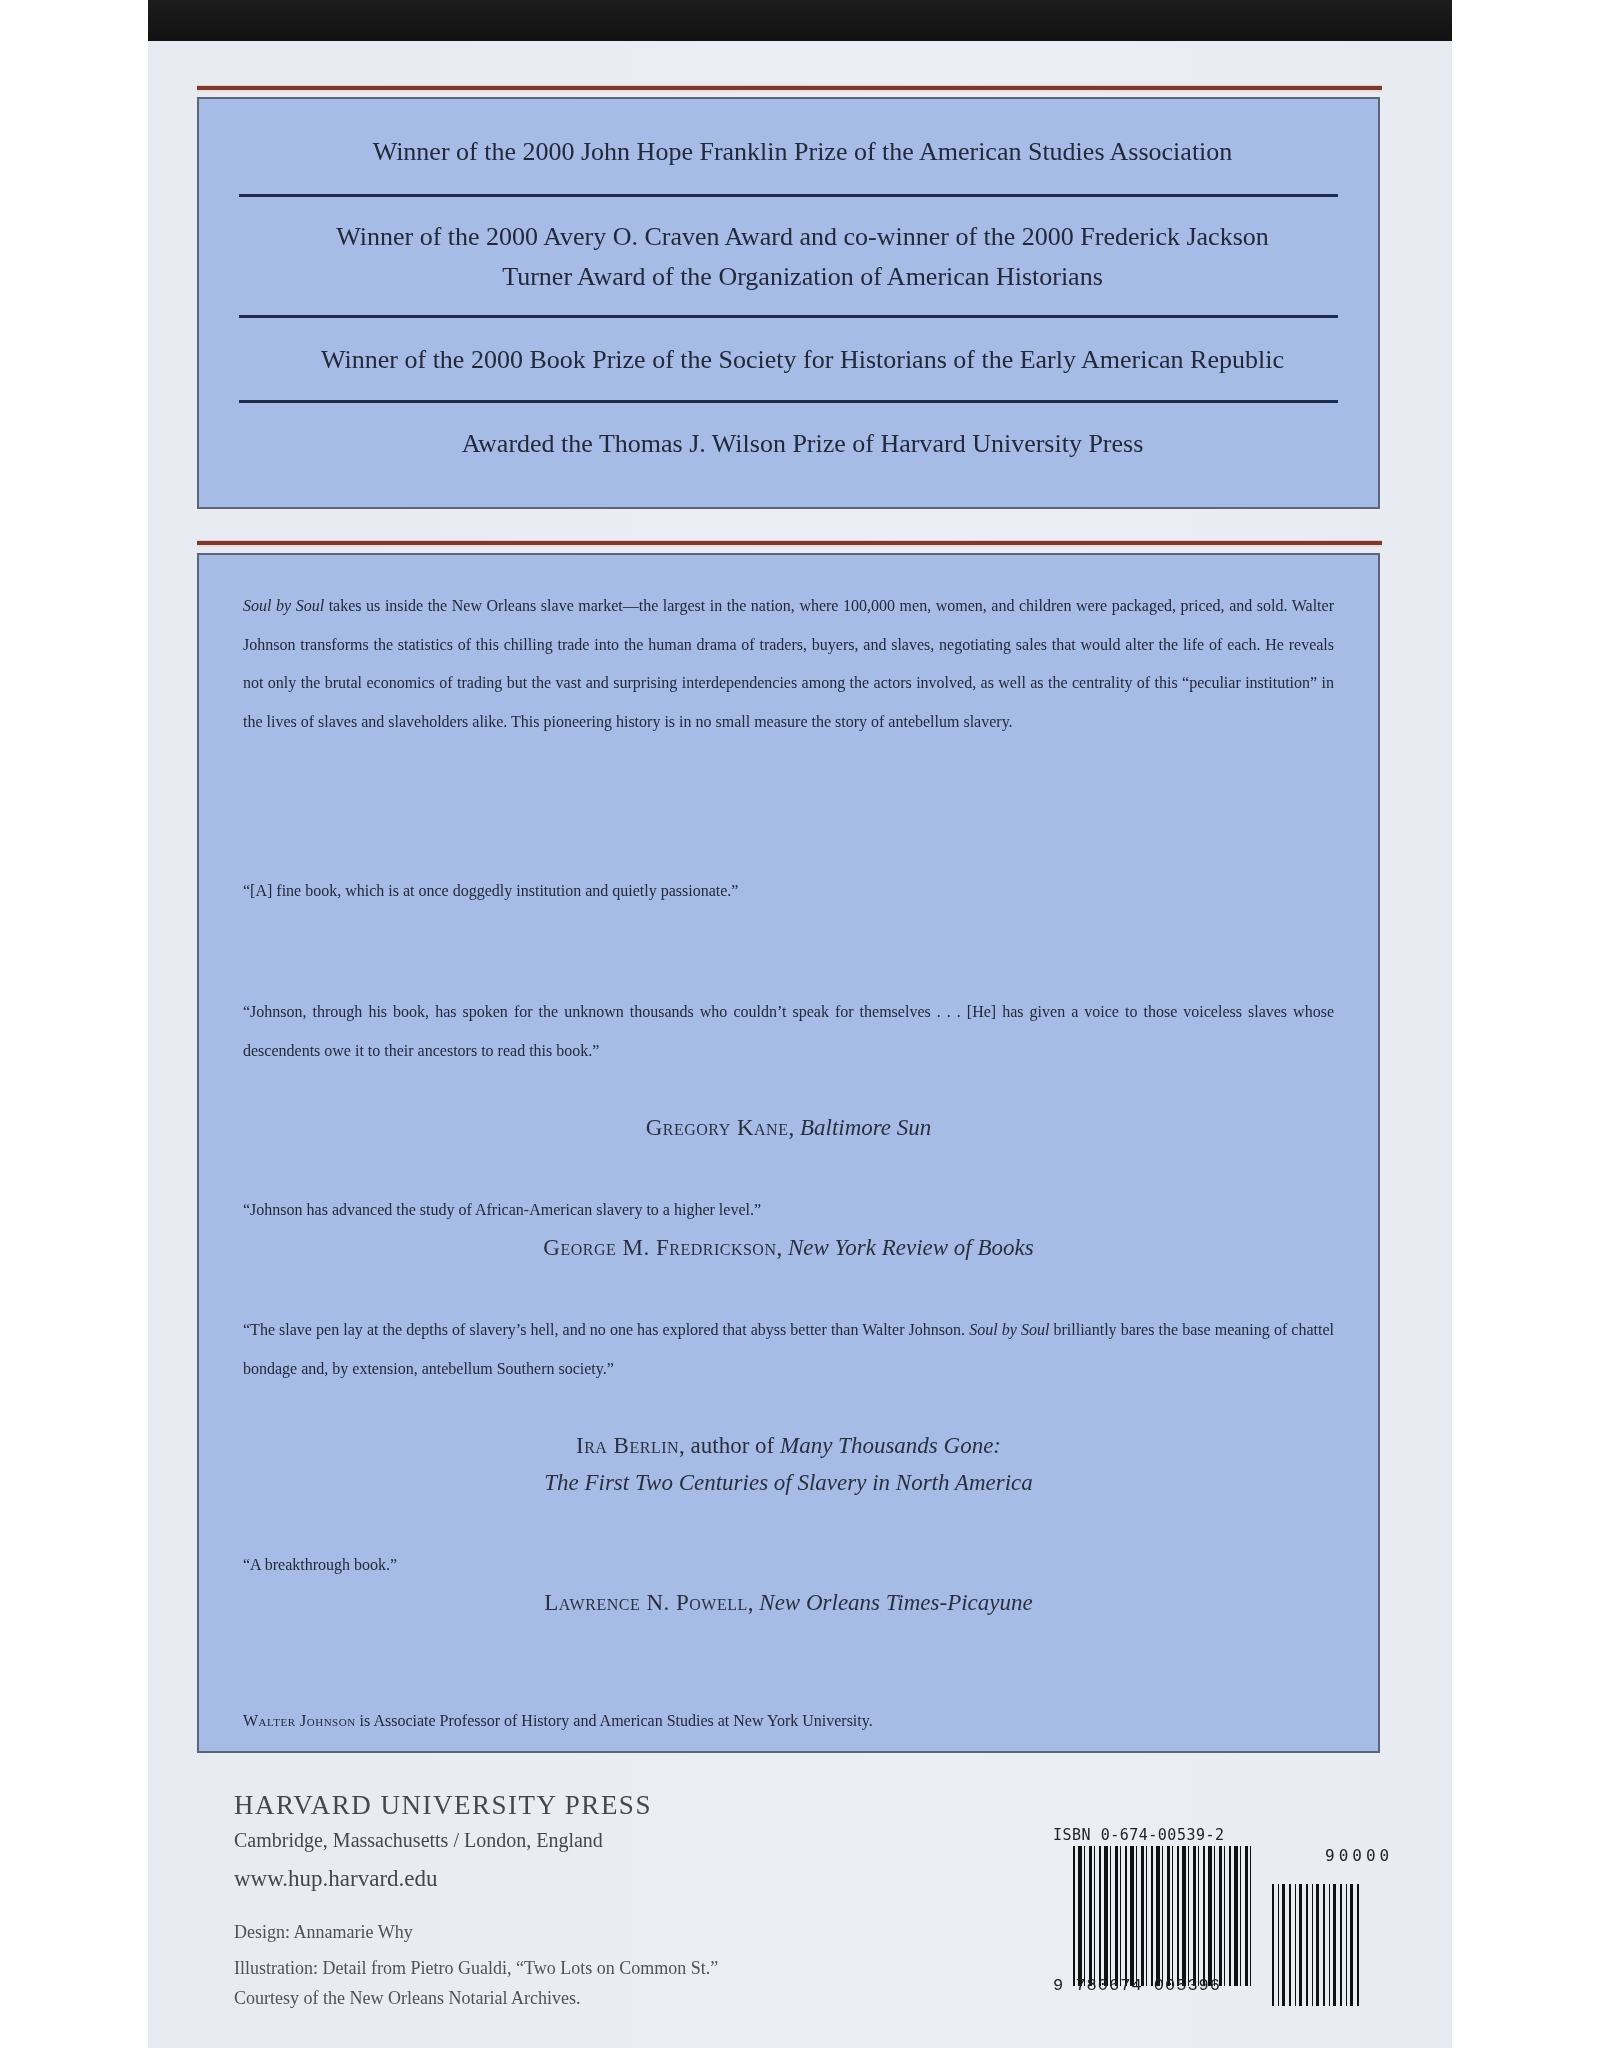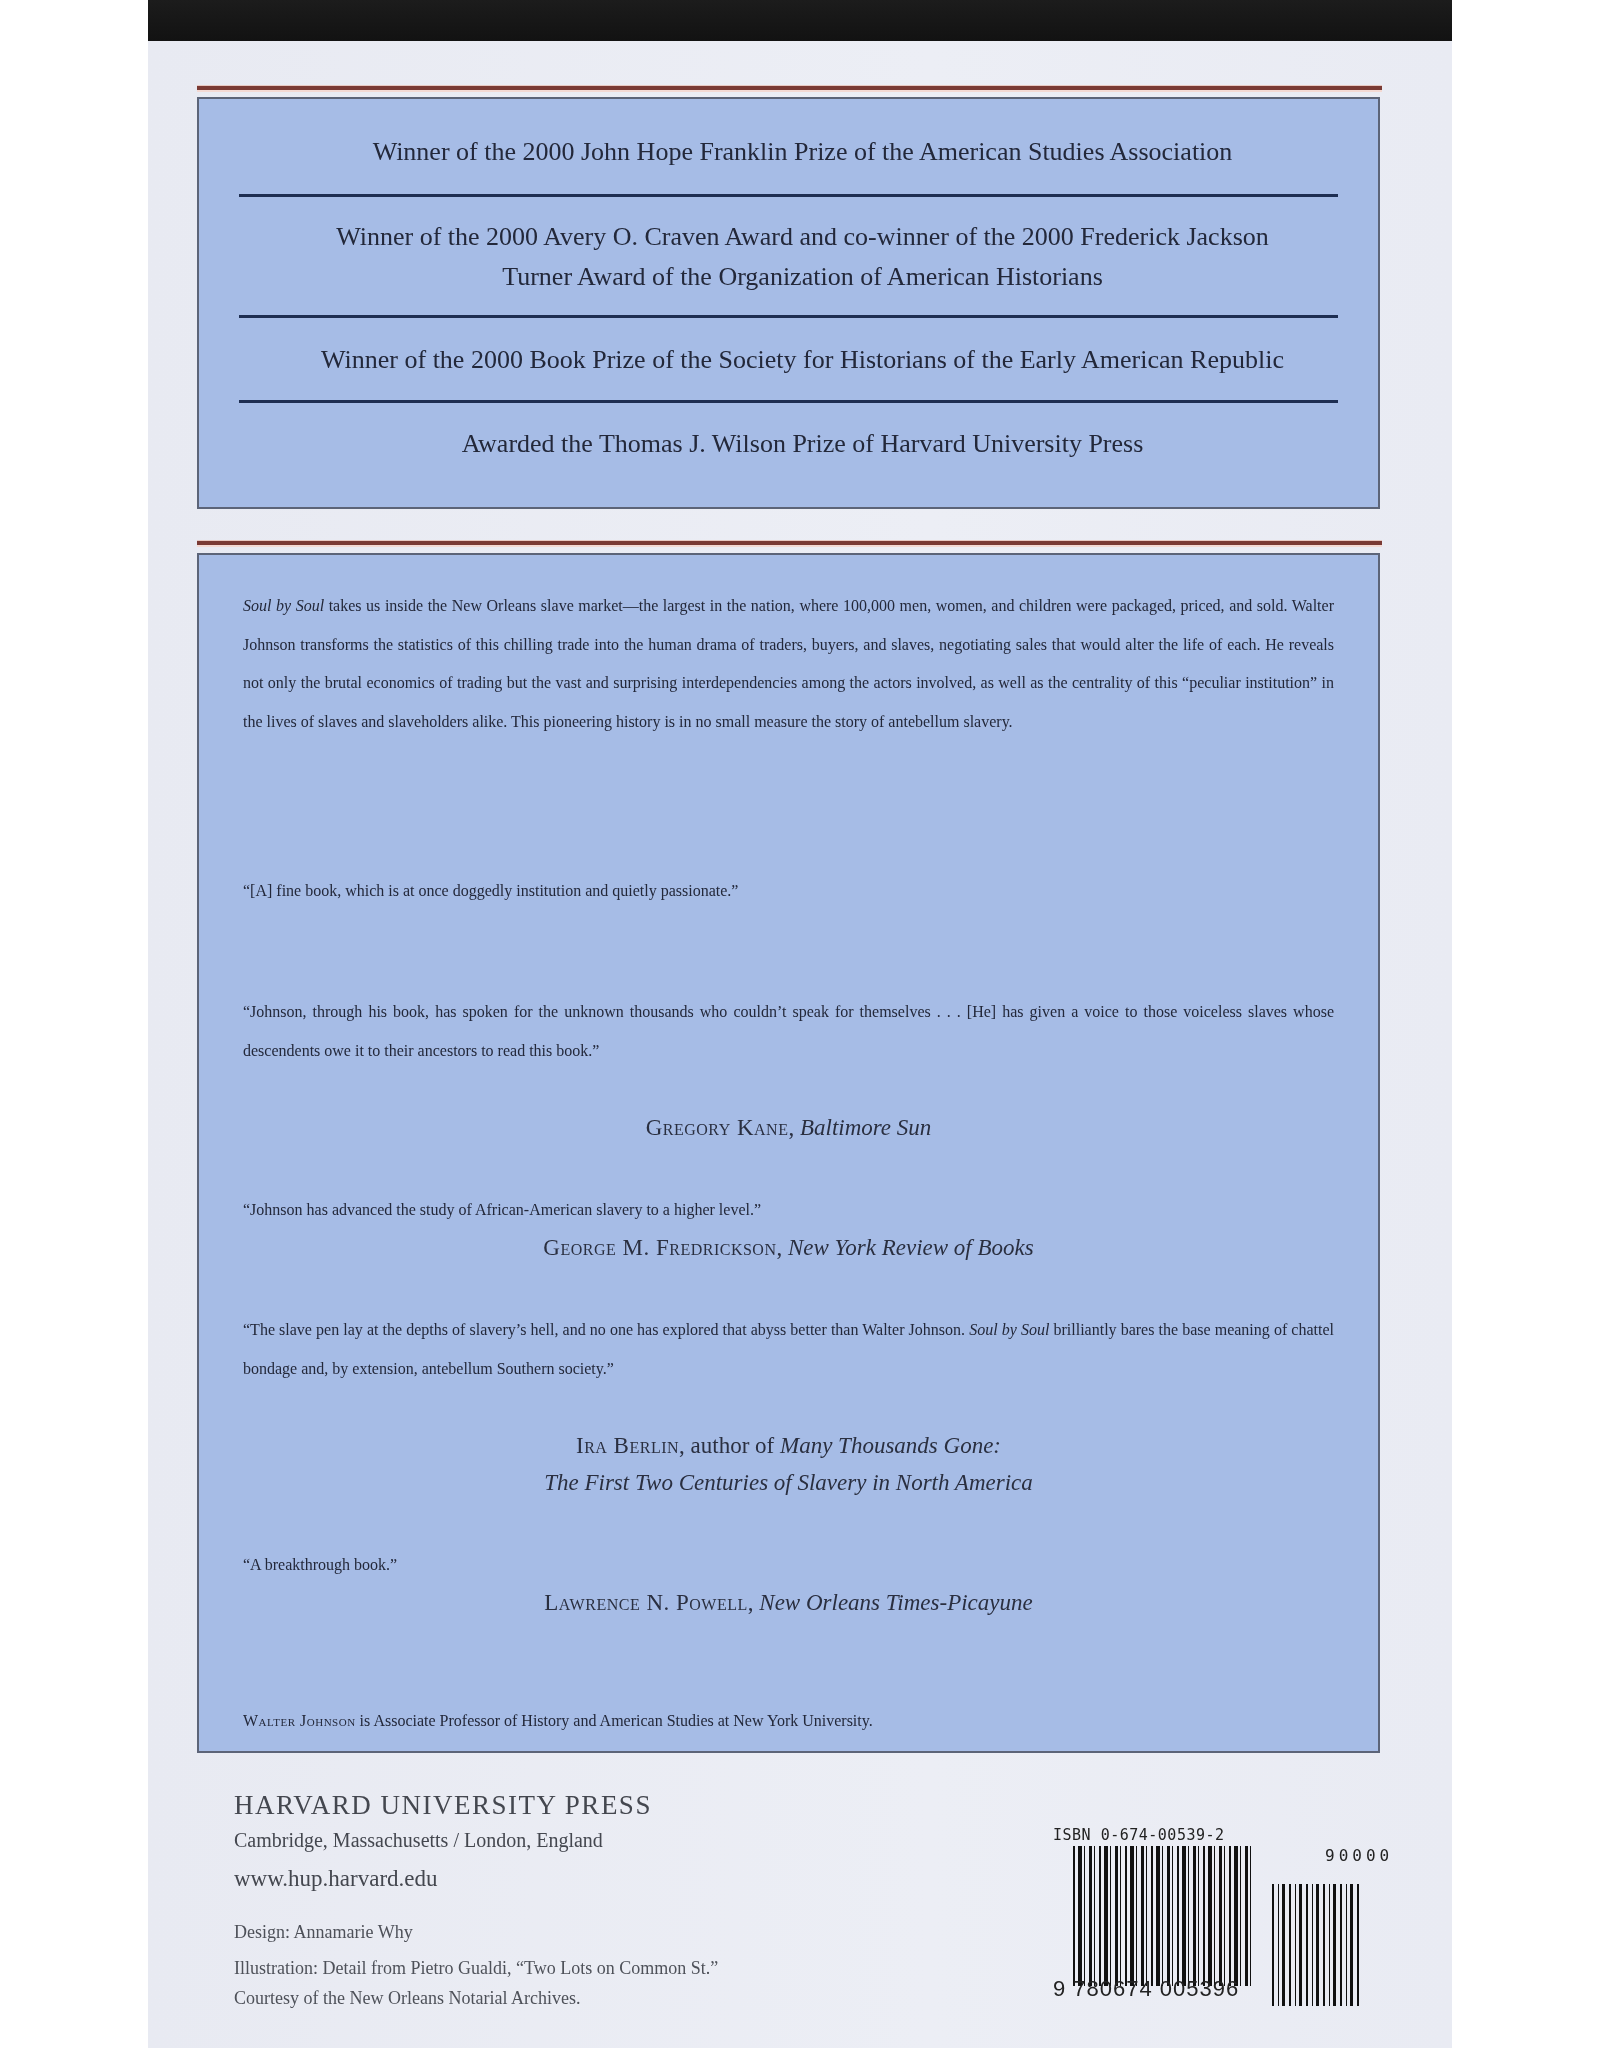--- a/index.html
+++ b/index.html
@@ -51,21 +51,21 @@
   .pub-loc { font-size: 20px; top: 1829px; }
   .pub-url { font-size: 23px; top: 1866px; }
   .credit { font-size: 18px; color: #4e5159; }
   .isbn-block { position: absolute; left: 1053px; top: 1826px; width: 300px; height: 180px; }
   .isbn-label {
     position: absolute; left: 0; top: 0;
     font-family: "DejaVu Sans Mono", monospace; font-size: 15px; color: #222; letter-spacing: 0.5px;
   }
   .ean-digits {
     position: absolute; left: 0; top: 150px;
-    font-family: Liberation Sans, sans-serif; font-size: 22px; color: #222; letter-spacing: 1px;
+    font-family: Liberation Mono, monospace; font-size: 17px; color: #222; letter-spacing: 1px;
   }
   .addon-digits {
     position: absolute; left: 230px; top: 20px;
     font-family: "DejaVu Sans Mono", monospace; font-size: 16px; color: #222; letter-spacing: 4px; margin-left: 42px;
   }
   .bars-main {
     position: absolute; left: 20px; top: 20px; width: 180px; height: 140px;
     background: repeating-linear-gradient(90deg,
       #111 0 2px, transparent 2px 5px, #111 5px 9px, transparent 9px 11px,
       #111 11px 12px, transparent 12px 16px, #111 16px 19px, transparent 19px 21px,

